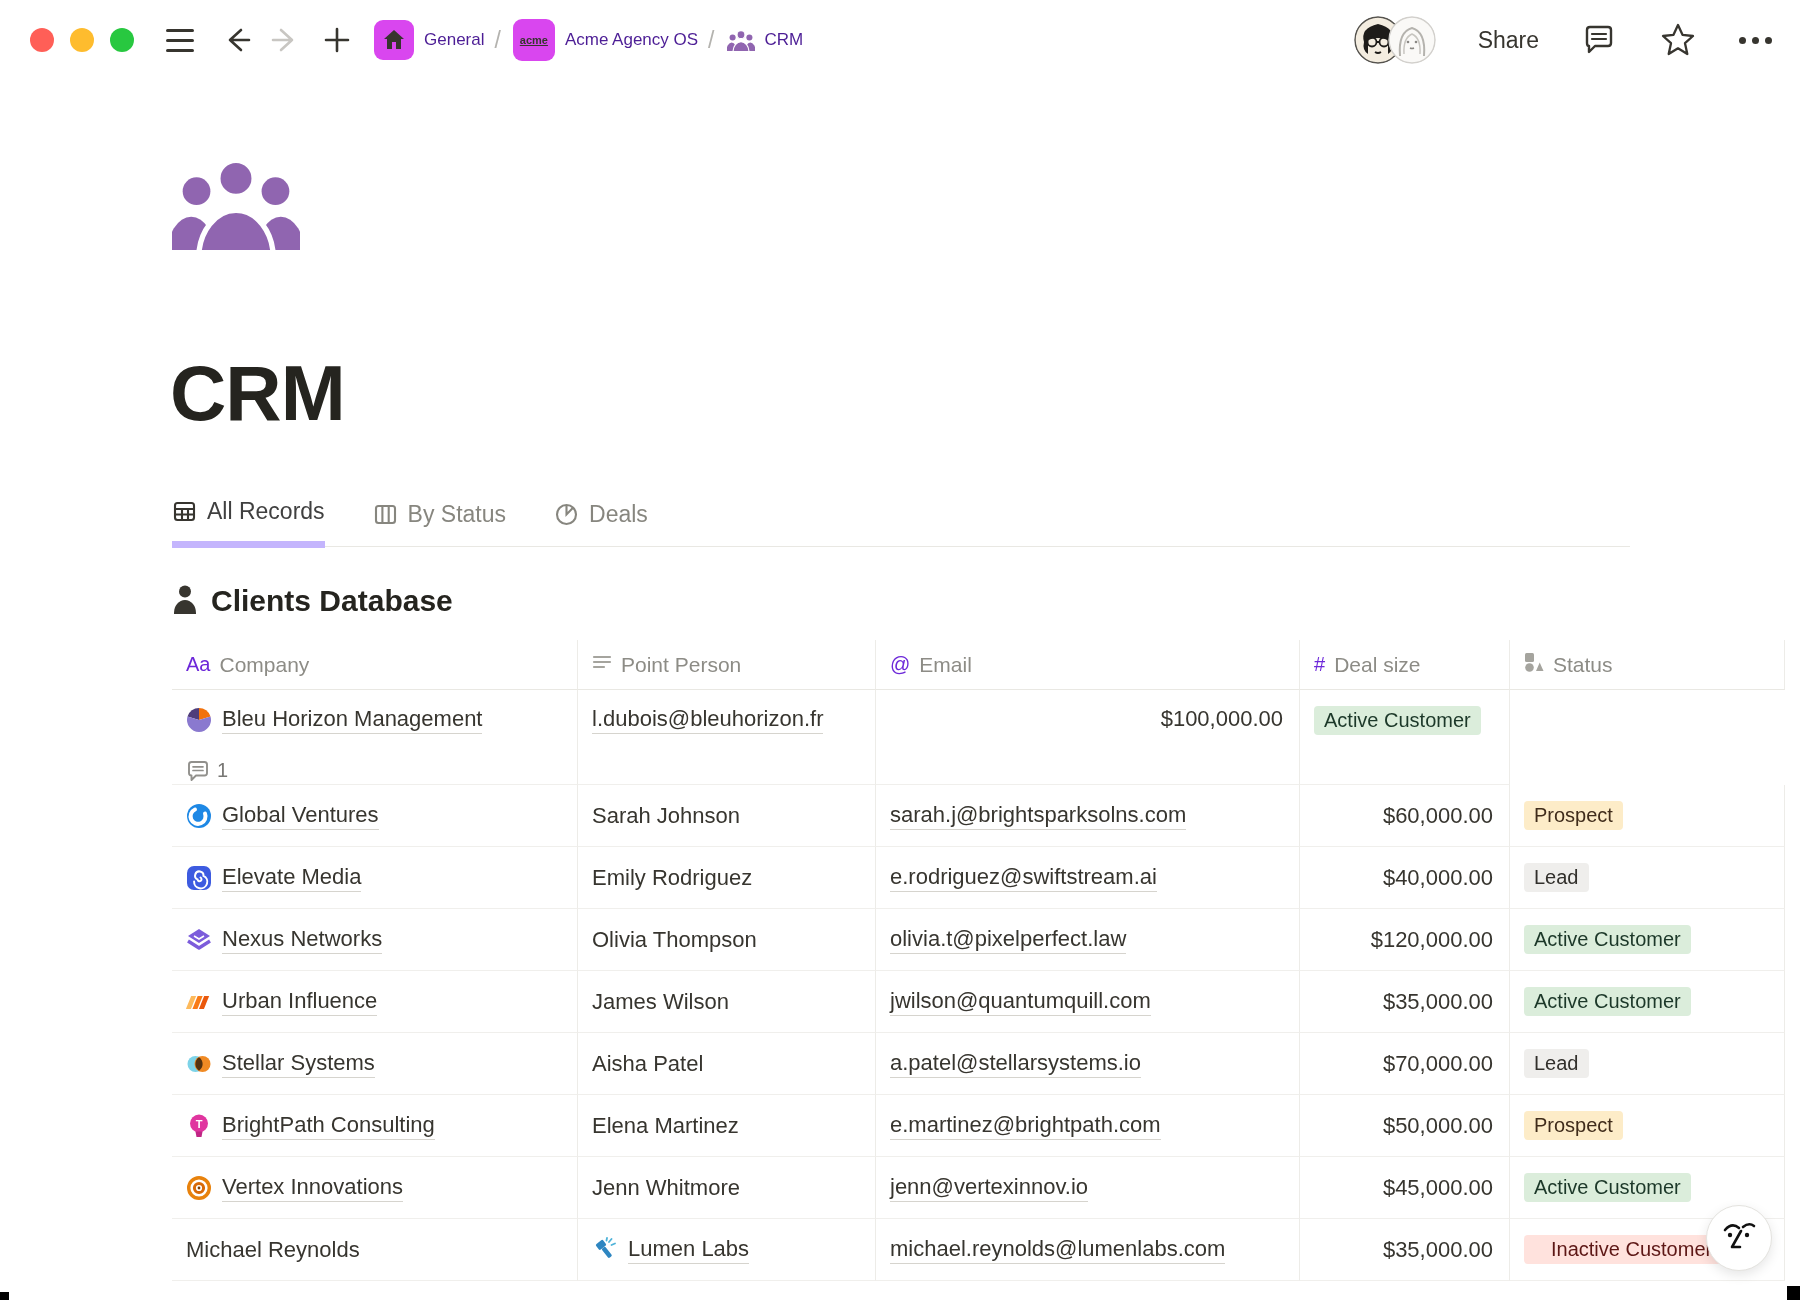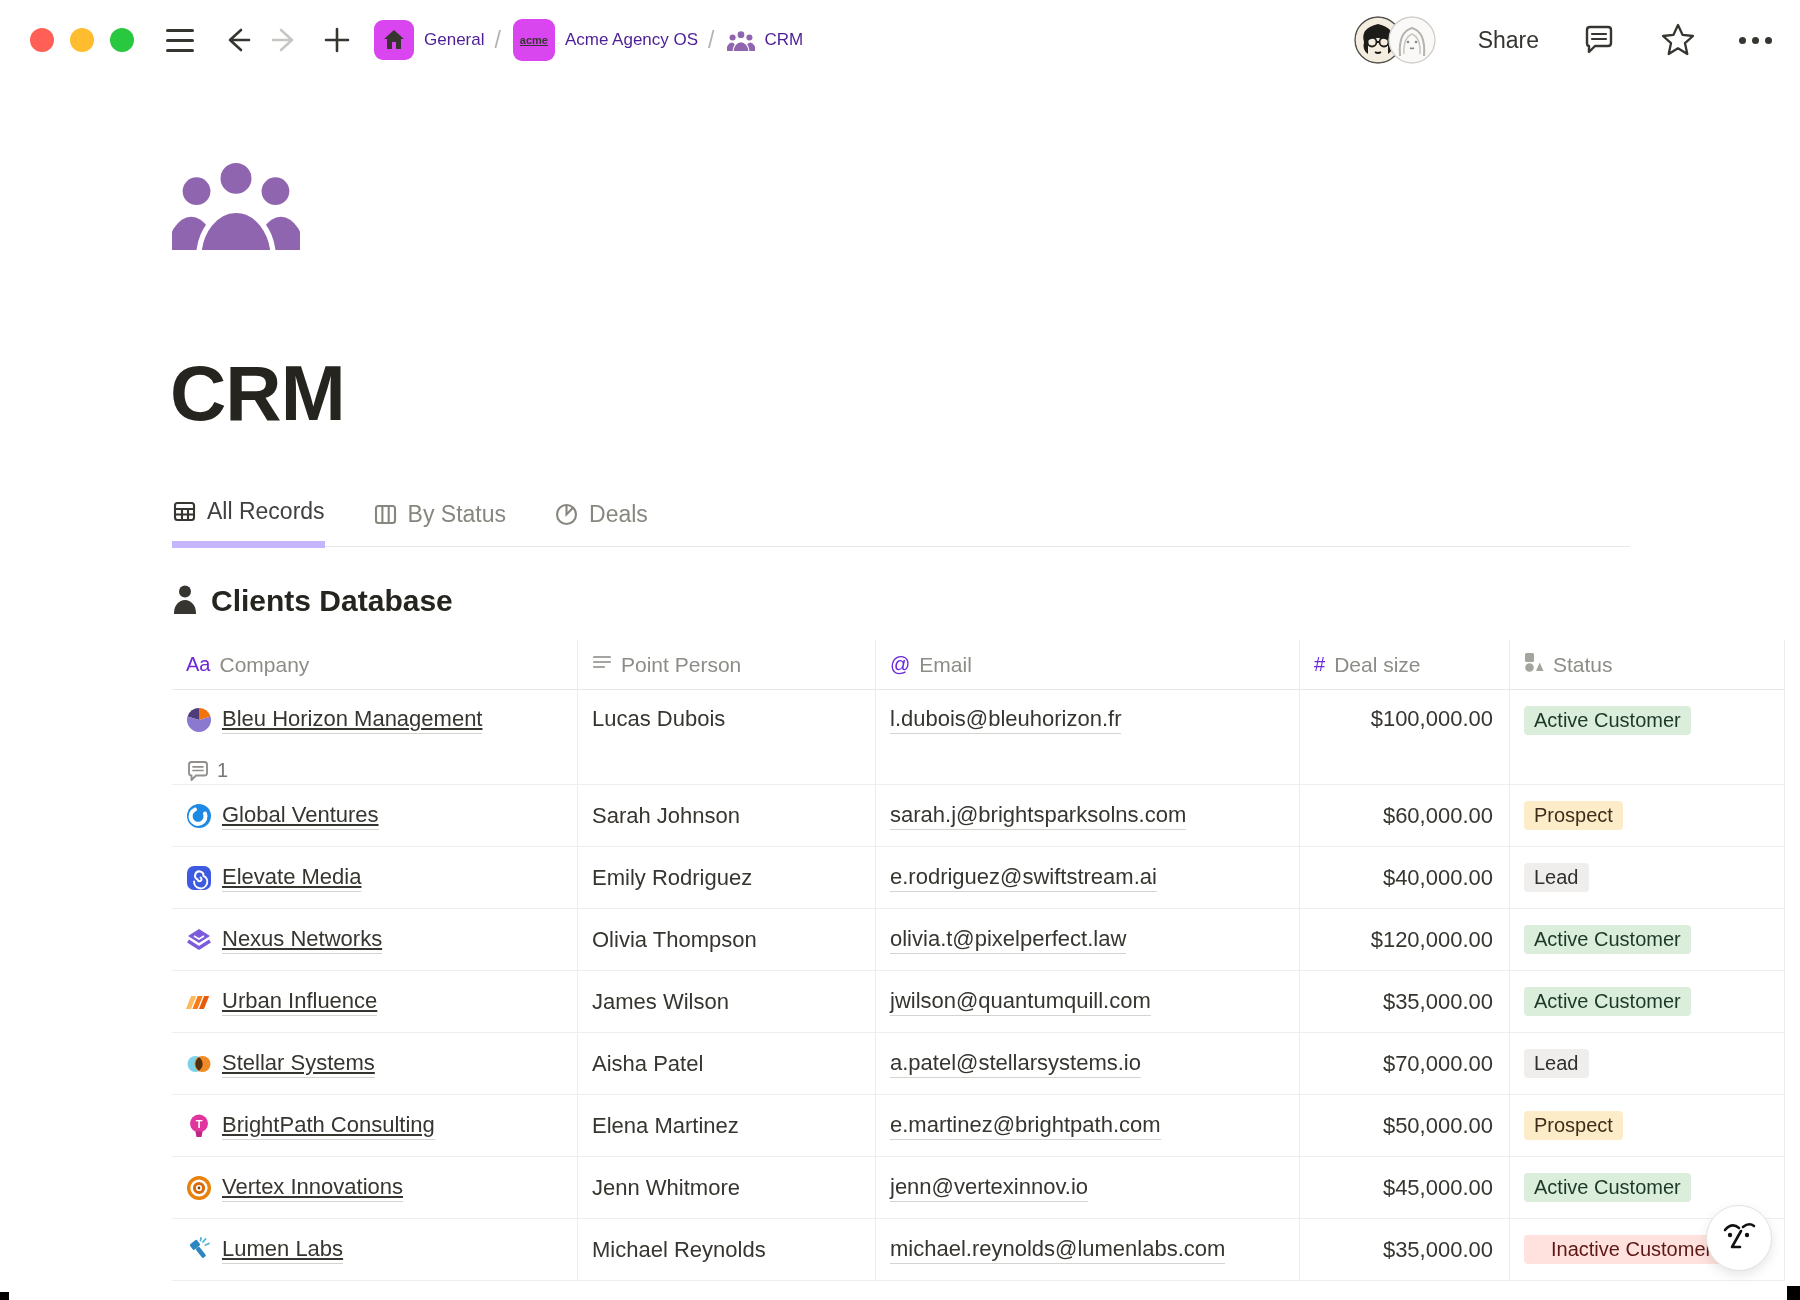--- a/index.html
+++ b/index.html
@@ -59,21 +59,21 @@
   .row { height:62px; }
   .td { display:flex; align-items:center; padding-left:14px; font-size:22px;
         color:#37352F; border-right:1px solid #EDECE8;
         border-bottom:1px solid #F0EFEC; overflow:hidden; }
   .td.deal { justify-content:flex-end; padding-right:16px; padding-left:0; }
   .row1 { height:95px; }
   .row1 .td { align-items:flex-start; padding-top:16px; }
   .company-cell { gap:10px; }
   .company-cell .co-icon { flex:0 0 auto; display:flex; }
   .link { font-weight:500; border-bottom:1.5px solid #D6D4CE; padding-bottom:1px;
-          white-space:nowrap; cursor:pointer;text-decoration:underline; }
+          white-space:nowrap; cursor:pointer; }
   .email { border-bottom:1.5px solid #D6D4CE; padding-bottom:1px;
            white-space:nowrap; cursor:pointer; }
   .col-company-r1 { flex-direction:column; align-items:flex-start !important; }
   .line1 { display:flex; align-items:center; gap:10px; }
   .line2 { display:flex; align-items:center; gap:7px; margin-top:15px;
            color:#787774; font-size:20px; }
   .badge { font-size:20px; padding:3px 10px; border-radius:4px; white-space:nowrap; }
   .badge.green  { background:#DBEDDB; color:#1C3829; }
   .badge.yellow { background:#FDECC8; color:#402C1B; }
   .badge.gray   { background:#EFEEEC; color:#32302C; }
@@ -289,23 +289,20 @@
       </div>
       <div class="line2">
         <svg width="24" height="22" viewBox="0 0 24 22">
             <path d="M3 4.5 Q3 2 5.5 2 H18.5 Q21 2 21 4.5 V13 Q21 15.5 18.5 15.5 H10 L5.5 20 V15.5 Q3 15.5 3 13 Z" fill="none" stroke="#91908C" stroke-width="1.9" stroke-linejoin="round"></path>
             <path d="M7 6.8 H17 M7 10.5 H17" stroke="#91908C" stroke-width="1.7" stroke-linecap="round"></path>
           </svg>
         <span>1</span>
       </div>
     </div>
     <div class="td">
-        <span>Lucas Dubois</span>
-      </div>
-    <div class="td">
         <span class="email">l.dubois@bleuhorizon.fr</span>
       </div>
     <div class="td deal">
         <span>$100,000.00</span>
       </div>
     <div class="td">
         <span class="badge green">Active Customer</span>
       </div>
   </div>
 
@@ -480,35 +477,35 @@
       </div>
     <div class="td deal">
         <span>$45,000.00</span>
       </div>
     <div class="td">
         <span class="badge green">Active Customer</span>
       </div>
   </div>
 
   <div class="grid row">
+    <div class="td">
+        <span>Michael Reynolds</span>
+      </div>
     <div class="td company-cell">
       <span class="co-icon">
         <svg width="26" height="26" viewBox="0 0 26 26">
             <g transform="rotate(-38 13 13)">
               <rect x="8.5" y="3" width="9" height="7" rx="1.5" fill="#2E86C1"></rect>
               <rect x="10.7" y="10" width="4.6" height="12" rx="1.5" fill="#2E86C1"></rect>
             </g>
             <path d="M17 5 L19.5 2 M19.5 8 L23 6.5 M14.5 3.5 L15 1" stroke="#4FB3D9" stroke-width="1.8" stroke-linecap="round"></path>
           </svg>
       </span>
       <span class="link">Lumen Labs</span>
     </div>
-    <div class="td">
-        <span>Michael Reynolds</span>
-      </div>
     <div class="td">
         <span class="email">michael.reynolds@lumenlabs.com</span>
       </div>
     <div class="td deal">
         <span>$35,000.00</span>
       </div>
     <div class="td">
         <span class="badge red">Inactive Customer</span>
       </div>
   </div>

